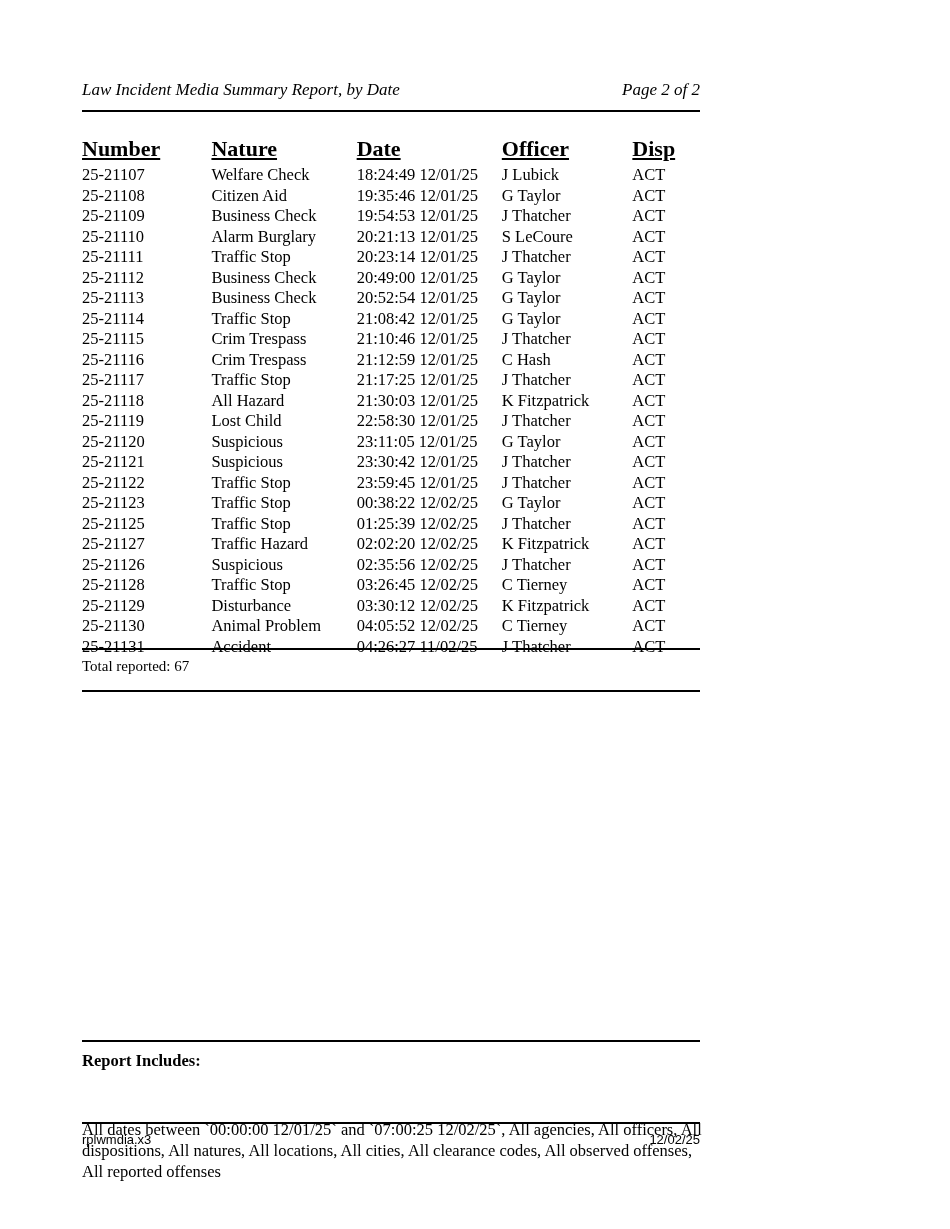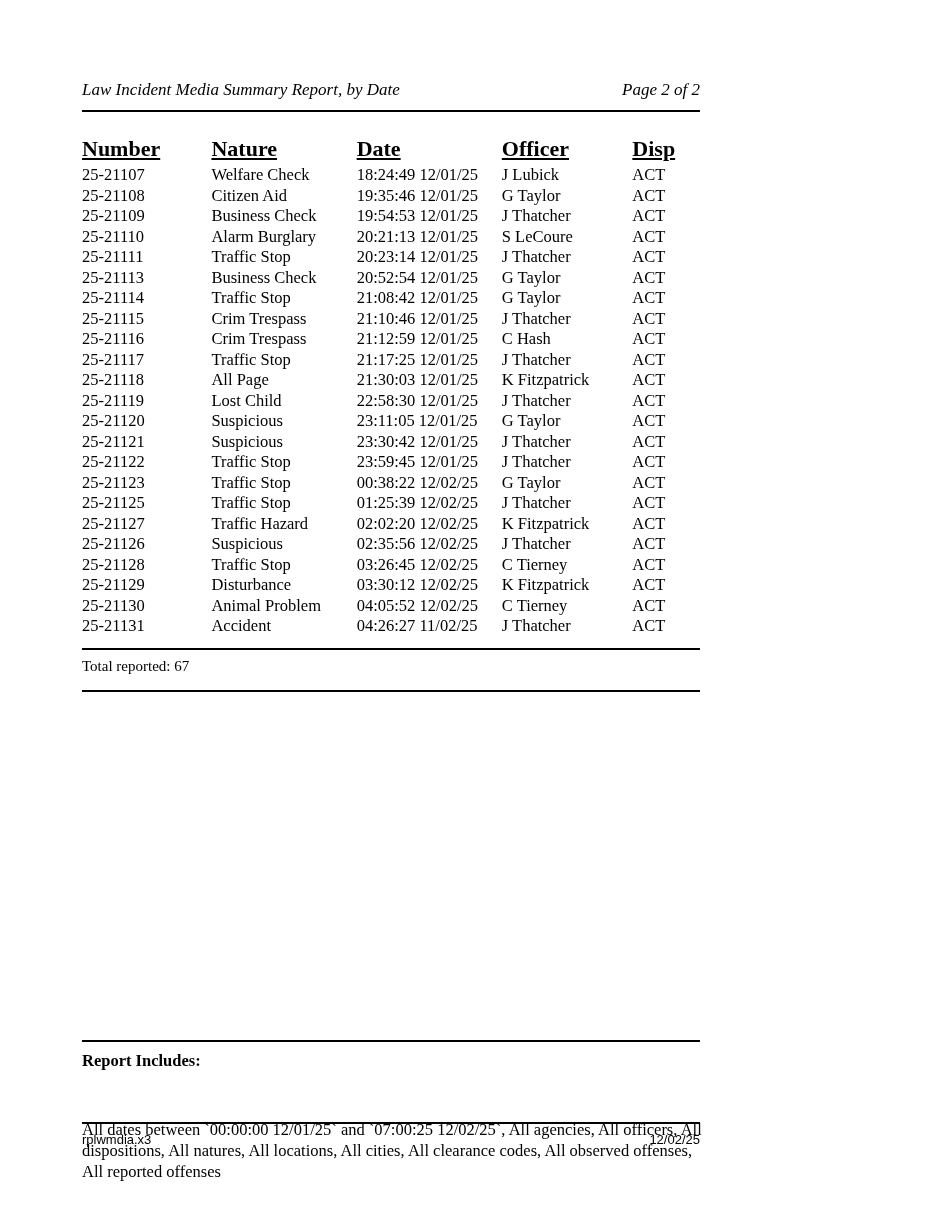--- a/index.html
+++ b/index.html
@@ -198,20 +198,27 @@
             <td>ACT</td>
           </tr>
           <tr>
             <td>25-21111</td>
             <td>Traffic Stop</td>
             <td>20:23:14 12/01/25</td>
             <td>J Thatcher</td>
             <td>ACT</td>
           </tr>
           <tr>
+            <td>25-21112</td>
+            <td>Business Check</td>
+            <td>20:49:00 12/01/25</td>
+            <td>G Taylor</td>
+            <td>ACT</td>
+          </tr>
+          <tr>
             <td>25-21113</td>
             <td>Business Check</td>
             <td>20:52:54 12/01/25</td>
             <td>G Taylor</td>
             <td>ACT</td>
           </tr>
           <tr>
             <td>25-21114</td>
             <td>Traffic Stop</td>
             <td>21:08:42 12/01/25</td>
@@ -234,21 +241,21 @@
           </tr>
           <tr>
             <td>25-21117</td>
             <td>Traffic Stop</td>
             <td>21:17:25 12/01/25</td>
             <td>J Thatcher</td>
             <td>ACT</td>
           </tr>
           <tr>
             <td>25-21118</td>
-            <td>All Page</td>
+            <td>All Hazard</td>
             <td>21:30:03 12/01/25</td>
             <td>K Fitzpatrick</td>
             <td>ACT</td>
           </tr>
           <tr>
             <td>25-21119</td>
             <td>Lost Child</td>
             <td>22:58:30 12/01/25</td>
             <td>J Thatcher</td>
             <td>ACT</td>

